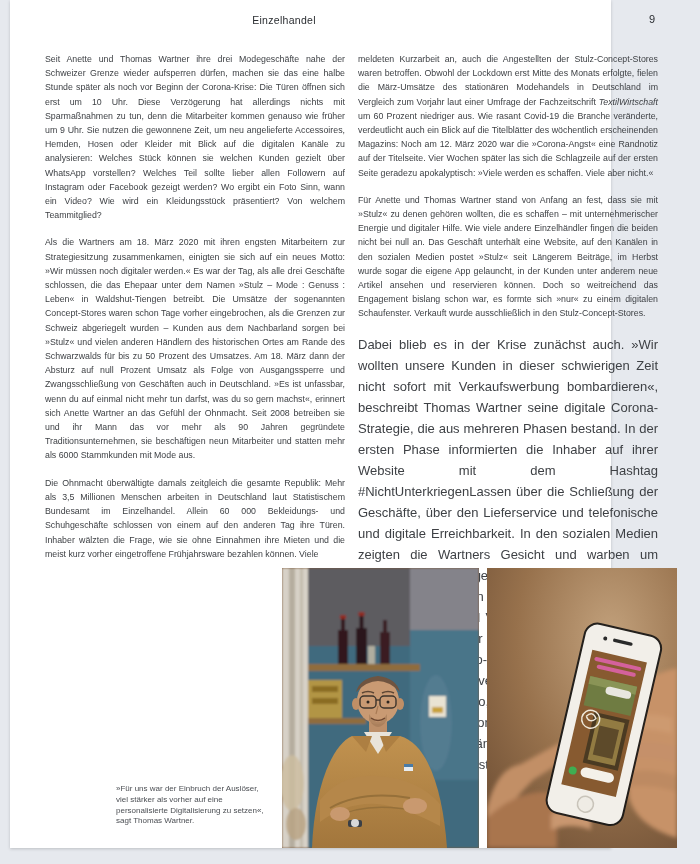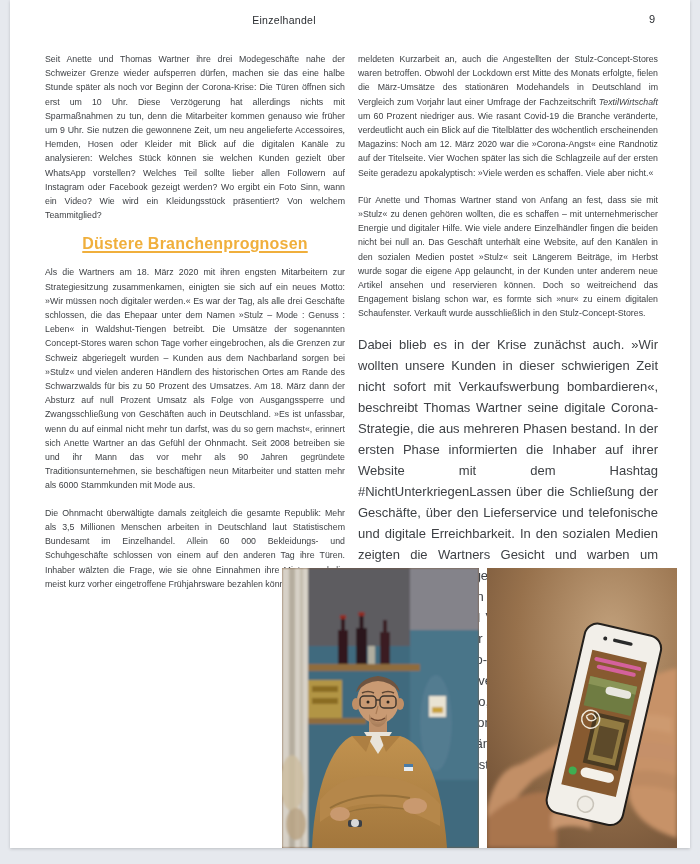--- a/index.html
+++ b/index.html
@@ -2,21 +2,21 @@
 <html lang="de"><head>
 <meta charset="utf-8">
 <style>
   html,body{margin:0;padding:0;}
   body{
     width:700px;height:864px;position:relative;overflow:hidden;
     background:#e6e9ee;
     font-family:"Liberation Sans",sans-serif;
   }
   .page{
-    position:absolute;left:10px;top:0;width:680px;height:848px;
+    position:absolute;left:10px;top:0;width:601px;height:848px;
     background:#ffffff;box-shadow:0 1px 3px rgba(0,0,0,.18);text-decoration:underline;
   }
   .header-title{
     position:absolute;left:274px;top:14px;transform:translateX(-50%);
     font-size:10.5px;color:#2a2d31;letter-spacing:.3px;white-space:nowrap;
   }
   .page-number{
     position:absolute;left:620px;top:13px;width:25px;text-align:right;
     font-size:11px;color:#2a2d31;
   }
@@ -50,31 +50,31 @@
 </head>
 <body>
 
 <div class="page">
 
   <div class="header-title">Einzelhandel</div>
   <div class="page-number">9</div>
 
   <div class="col col-left">
     <p class="body-text">Seit Anette und Thomas Wartner ihre drei Modegeschäfte nahe der Schweizer Grenze wieder aufsperren dürfen, machen sie das eine halbe Stunde später als noch vor Beginn der Corona-Krise: Die Türen öffnen sich erst um 10 Uhr. Diese Verzögerung hat allerdings nichts mit Sparmaßnahmen zu tun, denn die Mitarbeiter kommen genauso wie früher um 9 Uhr. Sie nutzen die gewonnene Zeit, um neu angelieferte Accessoires, Hemden, Hosen oder Kleider mit Blick auf die digitalen Kanäle zu analysieren: Welches Stück können sie welchen Kunden gezielt über WhatsApp vorstellen? Welches Teil sollte lieber allen Followern auf Instagram oder Facebook gezeigt werden? Wo ergibt ein Foto Sinn, wann ein Video? Wie wird ein Kleidungsstück präsentiert? Von welchem Teammitglied?</p>
-    <h2 class="col-heading">Düstere Branchenprognosen</h2>
     <p class="body-text">Als die Wartners am 18. März 2020 mit ihren engsten Mitarbeitern zur Strategiesitzung zusammenkamen, einigten sie sich auf ein neues Motto: »Wir müssen noch digitaler werden.« Es war der Tag, als alle drei Geschäfte schlossen, die das Ehepaar unter dem Namen »Stulz – Mode : Genuss : Leben« in Waldshut-Tiengen betreibt. Die Umsätze der sogenannten Concept-Stores waren schon Tage vorher eingebrochen, als die Grenzen zur Schweiz abgeriegelt wurden – Kunden aus dem Nachbarland sorgen bei »Stulz« und vielen anderen Händlern des historischen Ortes am Rande des Schwarzwalds für bis zu 50 Prozent des Umsatzes. Am 18. März dann der Absturz auf null Prozent Umsatz als Folge von Ausgangssperre und Zwangsschließung von Geschäften auch in Deutschland. »Es ist unfassbar, wenn du auf einmal nicht mehr tun darfst, was du so gern machst«, erinnert sich Anette Wartner an das Gefühl der Ohnmacht. Seit 2008 betreiben sie und ihr Mann das vor mehr als 90 Jahren gegründete Traditionsunternehmen, sie beschäftigen neun Mitarbeiter und statten mehr als 6000 Stammkunden mit Mode aus.</p>
     <p class="body-text">Die Ohnmacht überwältigte damals zeitgleich die gesamte Republik: Mehr als 3,5 Millionen Menschen arbeiten in Deutschland laut Statistischem Bundesamt im Einzelhandel. Allein 60 000 Bekleidungs- und Schuhgeschäfte schlossen von einem auf den anderen Tag ihre Türen. Inhaber wälzten die Frage, wie sie ohne Einnahmen ihre Mieten und die meist kurz vorher eingetroffene Frühjahrsware bezahlen können. Viele</p>
   </div>
 
   <div class="col col-right">
     <p class="body-text"><span>meldeten Kurzarbeit an, auch die Angestellten der Stulz-Concept-Stores waren betroffen. Obwohl der Lockdown erst Mitte des Monats erfolgte, fielen die März-Umsätze des stationären Modehandels in Deutschland im Vergleich zum Vorjahr laut einer Umfrage der Fachzeitschrift </span><i>TextilWirtschaft</i><span> um 60 Prozent niedriger aus. Wie rasant Covid-19 die Branche veränderte, verdeutlicht auch ein Blick auf die Titelblätter des wöchentlich erscheinenden Magazins: Noch am 12. März 2020 war die »Corona-Angst« eine Randnotiz auf der Titelseite. Vier Wochen später las sich die Schlagzeile auf der ersten Seite geradezu apokalyptisch: »Viele werden es schaffen. Viele aber nicht.«</span></p>
     <p class="body-text">Für Anette und Thomas Wartner stand von Anfang an fest, dass sie mit »Stulz« zu denen gehören wollten, die es schaffen – mit unternehmerischer Energie und digitaler Hilfe. Wie viele andere Einzelhändler fingen die beiden nicht bei null an. Das Geschäft unterhält eine Website, auf den Kanälen in den sozialen Medien postet »Stulz« seit Längerem Beiträge, im Herbst wurde sogar die eigene App gelauncht, in der Kunden unter anderem neue Artikel ansehen und reservieren können. Doch so weitreichend das Engagement bislang schon war, es formte sich »nur« zu einem digitalen Schaufenster. Verkauft wurde ausschließlich in den Stulz-Concept-Stores.</p>
     <p class="body-text tight">Dabei blieb es in der Krise zunächst auch. »Wir wollten unsere Kunden in dieser schwierigen Zeit nicht sofort mit Verkaufswerbung bombardieren«, beschreibt Thomas Wartner seine digitale Corona-Strategie, die aus mehreren Phasen bestand. In der ersten Phase informierten die Inhaber auf ihrer Website mit dem Hashtag #NichtUnterkriegenLassen über die Schließung der Geschäfte, über den Lieferservice und telefonische und digitale Erreichbarkeit. In den sozialen Medien zeigten die Wartners Gesicht und warben um Solidarität für Kollegen: Statt eigene Produkte zu bewerben, posteten sie auf Instagram und Facebook Fotos und Videos vom Einkauf auf dem Markt und in der örtlichen Konditorei oder schwärmten vom To-go-Burger eines Waldshuter Restaurants. Dabei verwendeten sie den Hashtag #buylocal – ein Motto, das allein bei Instagram bis April rund fünf Millionen Mal benutzt wurde, um regionale Einzelhändler, Gastronomen und Handwerker zu unterstützen.</p>
   </div>
 
+  <div class="caption">»Für uns war der Einbruch der Auslöser, viel stärker als vorher auf eine personalisierte Digitalisierung zu setzen«, sagt Thomas Wartner.</div>
 
   <div class="photo photo-store" role="img" aria-label="Thomas Wartner mit verschränkten Armen im Stulz-Concept-Store">
     <svg width="197" height="280" viewBox="0 0 197 280">
       <defs>
         <linearGradient id="jk" x1="0" y1="0" x2="0" y2="1">
           <stop offset="0" stop-color="#c1924f"></stop>
             <stop offset="1" stop-color="#a2763c"></stop>
         </linearGradient>
         <filter id="b1" x="-20%" y="-20%" width="140%" height="140%">
             <feGaussianBlur stdDeviation="1.3"></feGaussianBlur>

